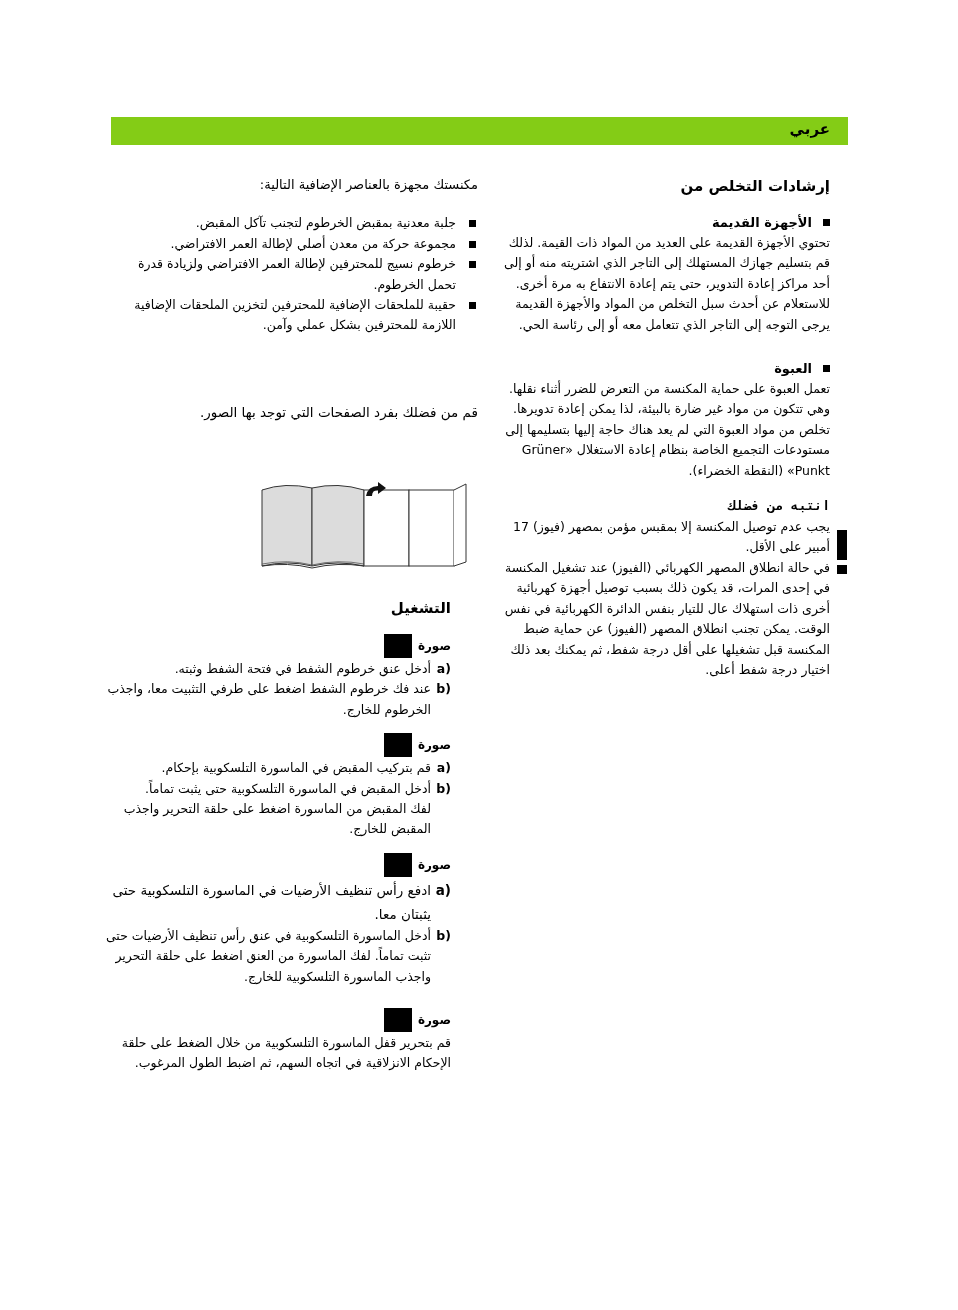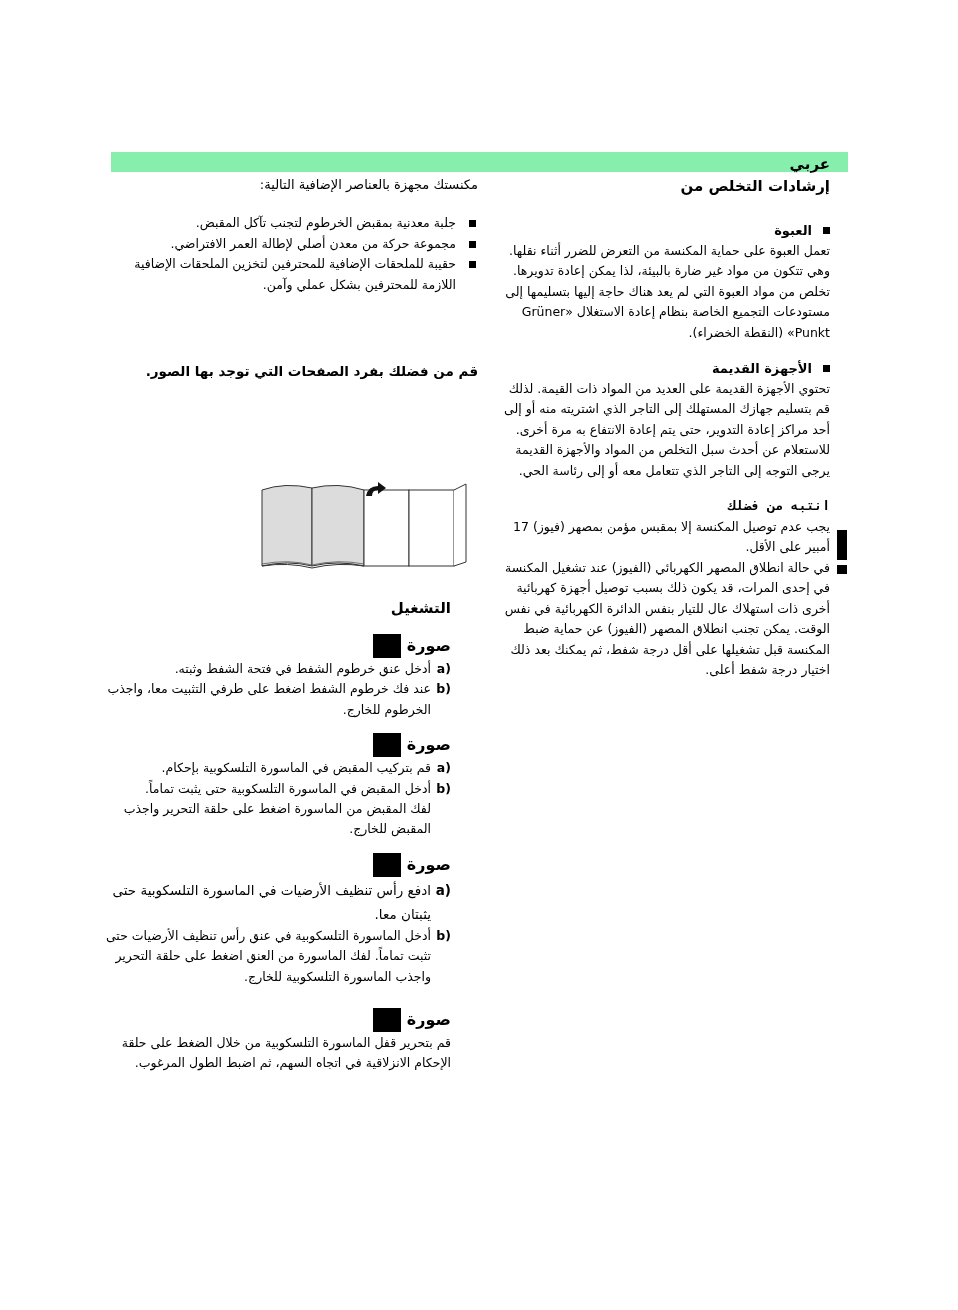--- a/index.html
+++ b/index.html
@@ -1,86 +1,86 @@
 <!DOCTYPE html>
 <html><head>
 <meta charset="utf-8">
 <style>
   html, body { margin:0; padding:0; background:#ffffff; }
   body { width:958px; height:1310px; position:relative; font-family:"DejaVu Sans", sans-serif; color:#000; overflow:hidden; }
-  .header-bar { position:absolute; left:111px; top:117px; width:737px; height:20px; background:#86efac;margin-top:35px; }
+  .header-bar { position:absolute; left:111px; top:117px; width:737px; height:28px; background:#84cc16; }
   .header-bar .lang { position:absolute; right:18px; top:3px; font-size:15px; font-weight:bold; direction:rtl; }
   .col { position:absolute; direction:rtl; text-align:right; font-size:12.5px; line-height:20.4px; }
   .col-right { left:496px; width:334px; top:175px; }
   .col-left { left:110px; width:368px; top:175px; }
   h2.sec-title { font-size:15px; font-weight:bold; margin:0; line-height:22px; }
   .sub { position:relative; margin:0; }
   .sub-title { font-weight:bold; font-size:13px; padding-right:18px; position:relative; line-height:20px; }
   .bullet-sq { position:absolute; right:-18px; top:6px; width:7px; height:7px; background:#000; }
   .sub-title .bullet-sq { right:0; }
   .para { margin:0; }
   .list { list-style:none; margin:0; padding:0; }
   .list li { position:relative; padding-right:22px; }
   .list li .bullet-sq { right:2px; top:7px; }
-  .fig-label { font-weight:bold; font-size:16px; display:flex; flex-direction:row; align-items:center; gap:6px; height:26px; }
+  .fig-label { font-weight:bold; font-size:12px; display:flex; flex-direction:row; align-items:center; gap:6px; height:26px; }
   .fig-box { width:28px; height:24px; background:#000; display:inline-block; }
   .step { position:relative; padding-right:20px; }
   .step-letter { position:absolute; right:0; top:0; font-weight:bold; direction:ltr; }
   .warn-icon { position:absolute; left:836px; top:530px; width:12px; height:44px; }
   .abs { position:absolute; }
 </style>
 </head>
 <body>
 
 <div class="header-bar">
   <span class="lang">عربي</span>
 </div>
 
 <div class="col col-right">
   <h2 class="sec-title">إرشادات التخلص من</h2>
 
+  <div class="sub" style="margin-top:16px;">
+    <div class="sub-title">
+      <span class="bullet-sq"></span>
+      <span>الأجهزة القديمة</span>
+    </div>
+    <p class="para">تحتوي الأجهزة القديمة على العديد من المواد ذات القيمة. لذلك قم بتسليم جهازك المستهلك إلى التاجر الذي اشتريته منه أو إلى أحد مراكز إعادة التدوير، حتى يتم إعادة الانتفاع به مرة أخرى. للاستعلام عن أحدث سبل التخلص من المواد والأجهزة القديمة يرجى التوجه إلى التاجر الذي تتعامل معه أو إلى رئاسة الحي.</p>
+  </div>
+
   <div class="sub" style="margin-top:24px;">
     <div class="sub-title">
       <span class="bullet-sq"></span>
       <span>العبوة</span>
     </div>
     <p class="para">تعمل العبوة على حماية المكنسة من التعرض للضرر أثناء نقلها. وهي تتكون من مواد غير ضارة بالبيئة، لذا يمكن إعادة تدويرها. تخلص من مواد العبوة التي لم يعد هناك حاجة إليها بتسليمها إلى مستودعات التجميع الخاصة بنظام إعادة الاستغلال «Grüner Punkt» (النقطة الخضراء).</p>
-  </div>
-
-  <div class="sub" style="margin-top:16px;">
-    <div class="sub-title">
-      <span class="bullet-sq"></span>
-      <span>الأجهزة القديمة</span>
-    </div>
-    <p class="para">تحتوي الأجهزة القديمة على العديد من المواد ذات القيمة. لذلك قم بتسليم جهازك المستهلك إلى التاجر الذي اشتريته منه أو إلى أحد مراكز إعادة التدوير، حتى يتم إعادة الانتفاع به مرة أخرى. للاستعلام عن أحدث سبل التخلص من المواد والأجهزة القديمة يرجى التوجه إلى التاجر الذي تتعامل معه أو إلى رئاسة الحي.</p>
   </div>
 
   <div class="sub" style="margin-top:16px;">
     <div class="sub-title" style="padding-right:0;font-family:Liberation Mono, monospace;">انتبه من فضلك</div>
     <p class="para">يجب عدم توصيل المكنسة إلا بمقبس مؤمن بمصهر (فيوز) 17 أمبير على الأقل.</p>
     <p class="para">في حالة انطلاق المصهر الكهربائي (الفيوز) عند تشغيل المكنسة في إحدى المرات، قد يكون ذلك بسبب توصيل أجهزة كهربائية أخرى ذات استهلاك عال للتيار بنفس الدائرة الكهربائية في نفس الوقت. يمكن تجنب انطلاق المصهر (الفيوز) عن حماية ضبط المكنسة قبل تشغيلها على أقل درجة شفط، ثم يمكنك بعد ذلك اختيار درجة شفط أعلى.</p>
   </div>
 </div>
 
 <svg class="warn-icon" viewBox="0 0 12 44">
   <rect x="1" y="0" width="10" height="30" fill="#000"></rect>
   <rect x="1" y="35" width="10" height="9" fill="#000"></rect>
 </svg>
 
 <div class="col col-left">
   <div style="font-size:13px;text-align:right;">مكنستك مجهزة بالعناصر الإضافية التالية:</div>
 
   <ul class="list" style="margin-top:18px;">
     <li><span class="bullet-sq"></span><span>جلبة معدنية بمقبض الخرطوم لتجنب تآكل المقبض.</span></li>
     <li><span class="bullet-sq"></span><span>مجموعة حركة من معدن أصلي لإطالة العمر الافتراضي.</span></li>
-    <li><span class="bullet-sq"></span></li>
+    <li><span class="bullet-sq"></span><span>خرطوم نسيج للمحترفين لإطالة العمر الافتراضي ولزيادة قدرة تحمل الخرطوم.</span></li>
     <li><span class="bullet-sq"></span><span>حقيبة للملحقات الإضافية للمحترفين لتخزين الملحقات الإضافية اللازمة للمحترفين بشكل عملي وآمن.</span></li>
   </ul>
 
-  <div style="margin-top:66px; font-weight:bold; font-size:13.5px;">قم من فضلك بفرد الصفحات التي توجد بها الصور.</div>
+  <div style="margin-top:66px; font-weight:normal; font-size:13.5px;">قم من فضلك بفرد الصفحات التي توجد بها الصور.</div>
 </div>
 
 <svg class="abs" style="left:260px; top:480px;" width="210" height="92" viewBox="0 0 210 92">
   <path d="M2 10 Q25 2 52 8 L52 86 Q28 80 2 86 Z" fill="#dcdcdc" stroke="#333" stroke-width="1"></path>
   <path d="M52 8 Q78 2 104 10 L104 86 Q78 80 52 86 Z" fill="#dcdcdc" stroke="#333" stroke-width="1"></path>
   <path d="M2 86 Q28 82 52 88 Q78 82 104 86" fill="none" stroke="#333" stroke-width="1"></path>
   <path d="M2 84 Q28 79 52 85 Q78 79 104 84" fill="none" stroke="#555" stroke-width="0.8"></path>
   <rect x="104" y="10" width="45" height="76" fill="#fff" stroke="#333" stroke-width="1"></rect>
   <rect x="149" y="10" width="45" height="76" fill="#fff" stroke="#333" stroke-width="1"></rect>
   <path d="M194 10 L206 4 L206 82 L194 86" fill="#fff" stroke="#333" stroke-width="1"></path>

